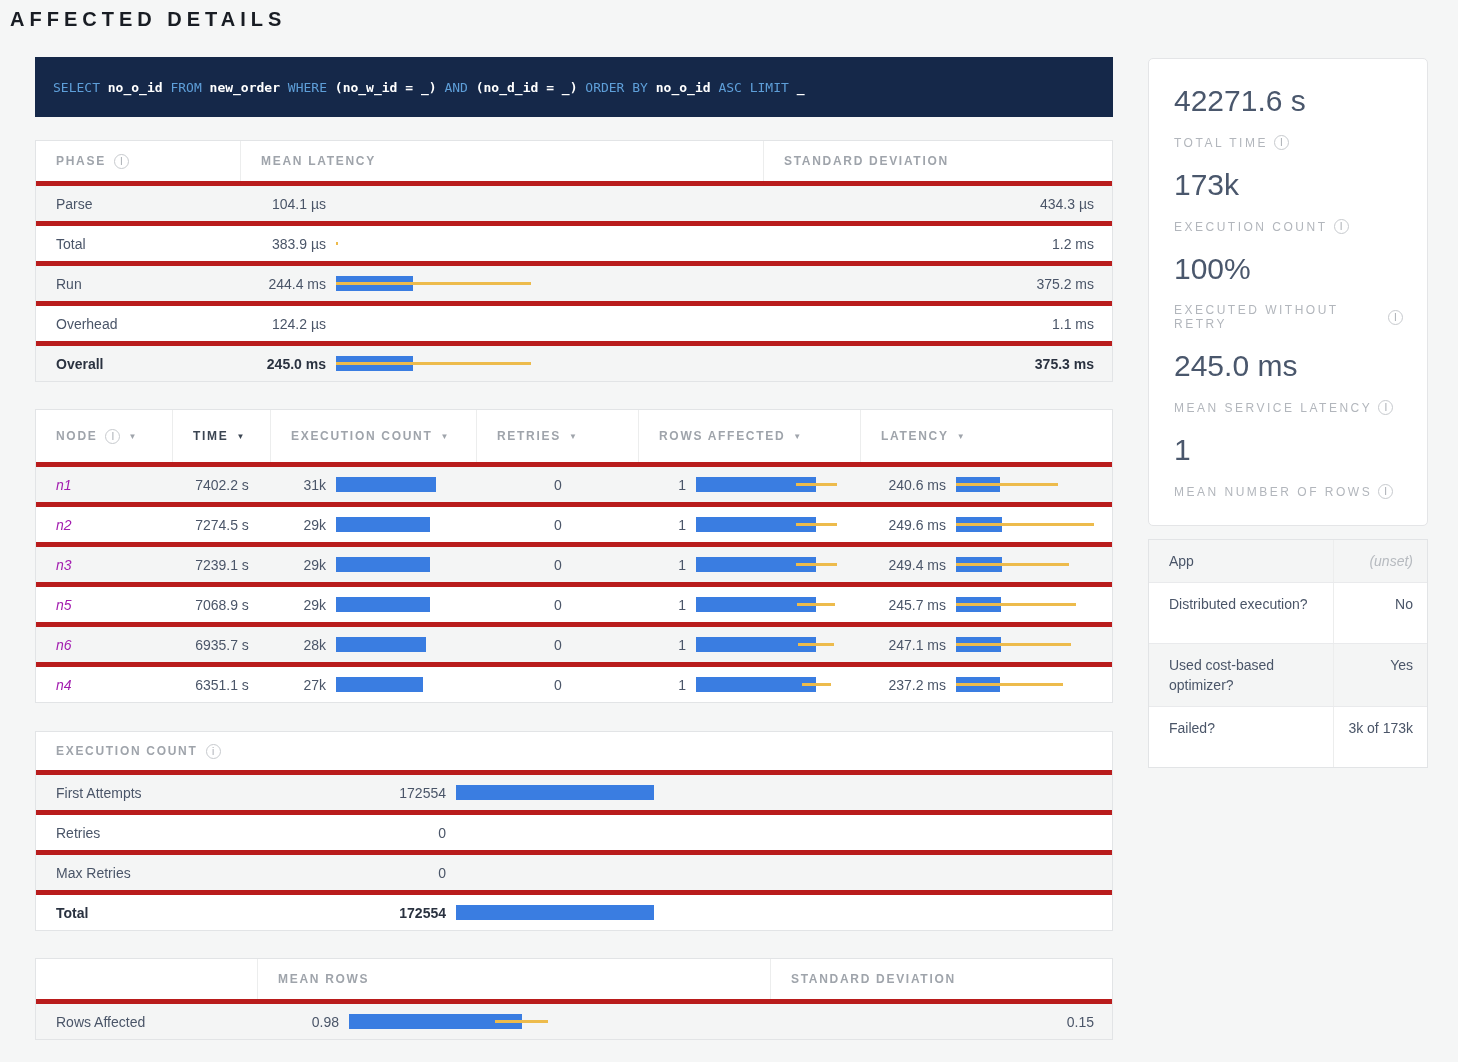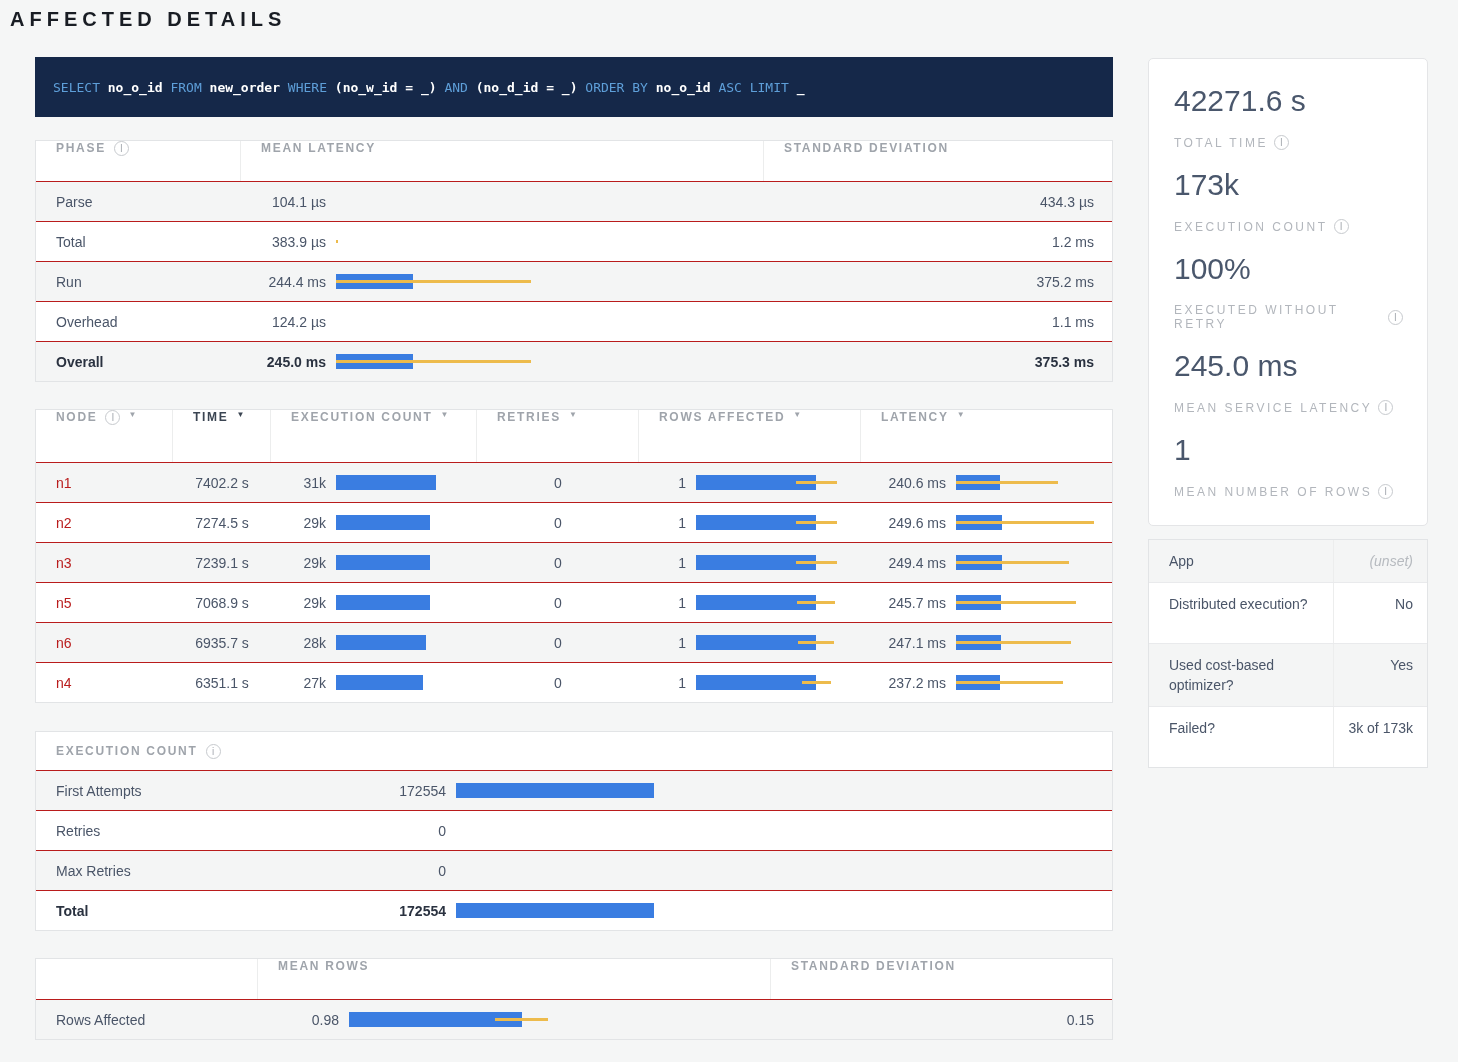--- a/index.html
+++ b/index.html
@@ -26,40 +26,40 @@
     font-size:13px; letter-spacing:0;
   }
   .sql-box .kw { color:#5e9fd9; }
   .sql-box .id { color:#ffffff; font-weight:700; }
 
   
   .tbl { background:#ffffff; border:1px solid #e2e4e6; }
   .thead { display:grid; background:#ffffff; }
   .th {
     font-size:12px; font-weight:700; letter-spacing:1.7px; color:#9fa4ab;
-    display:flex; padding-left:20px; text-transform:uppercase;
+    display:flex; align-items:center; padding-left:20px; text-transform:uppercase;
     border-right:1px solid #eceded;
   }
   .th:last-child { border-right:none; }
   .th.active { color:#3b4552; }
   .sort-arrow { font-size:8px; margin-left:8px; position:relative; top:0px; }
-  .row { display:grid; border-top:1px solid #b91c1c; }
+  .row { display:grid; border-top:5px solid #b91c1c; }
   .row.alt { background:#f4f5f5; }
   .cell { display:flex; align-items:center; font-size:14px; color:#4a5568; }
   .cell.pl { padding-left:20px; }
   .cell.center { justify-content:center; }
   .cell.right { justify-content:flex-end; padding-right:20px;text-align:center; }
   .bold, .bold .cell, .row.bold .cell { font-weight:700; color:#2a3240; }
 
   .val { text-align:right; flex:none; }
   .bar-wrap { position:relative; height:15px; margin-left:10px; flex:1; }
   .bar-blue { position:absolute; left:0; top:0; height:15px; background:#3a7de1; }
   .bar-yellow { position:absolute; top:6px; height:3px; background:#edbb4c; }
 
-  .node-link { color:#b91c1c; cursor:pointer; }
+  .node-link { color:#a21caf; cursor:pointer;font-style:italic; }
 
   .info-icon {
     display:inline-flex; align-items:center; justify-content:center;
     width:15px; height:15px; border:1px solid #c7cace; border-radius:50%;
     color:#a9adb3; font-size:10px; font-weight:400; letter-spacing:0;
     margin-left:8px; flex:none;
   }
 
   
   .phase-grid { grid-template-columns:205px 523px 350px; }

